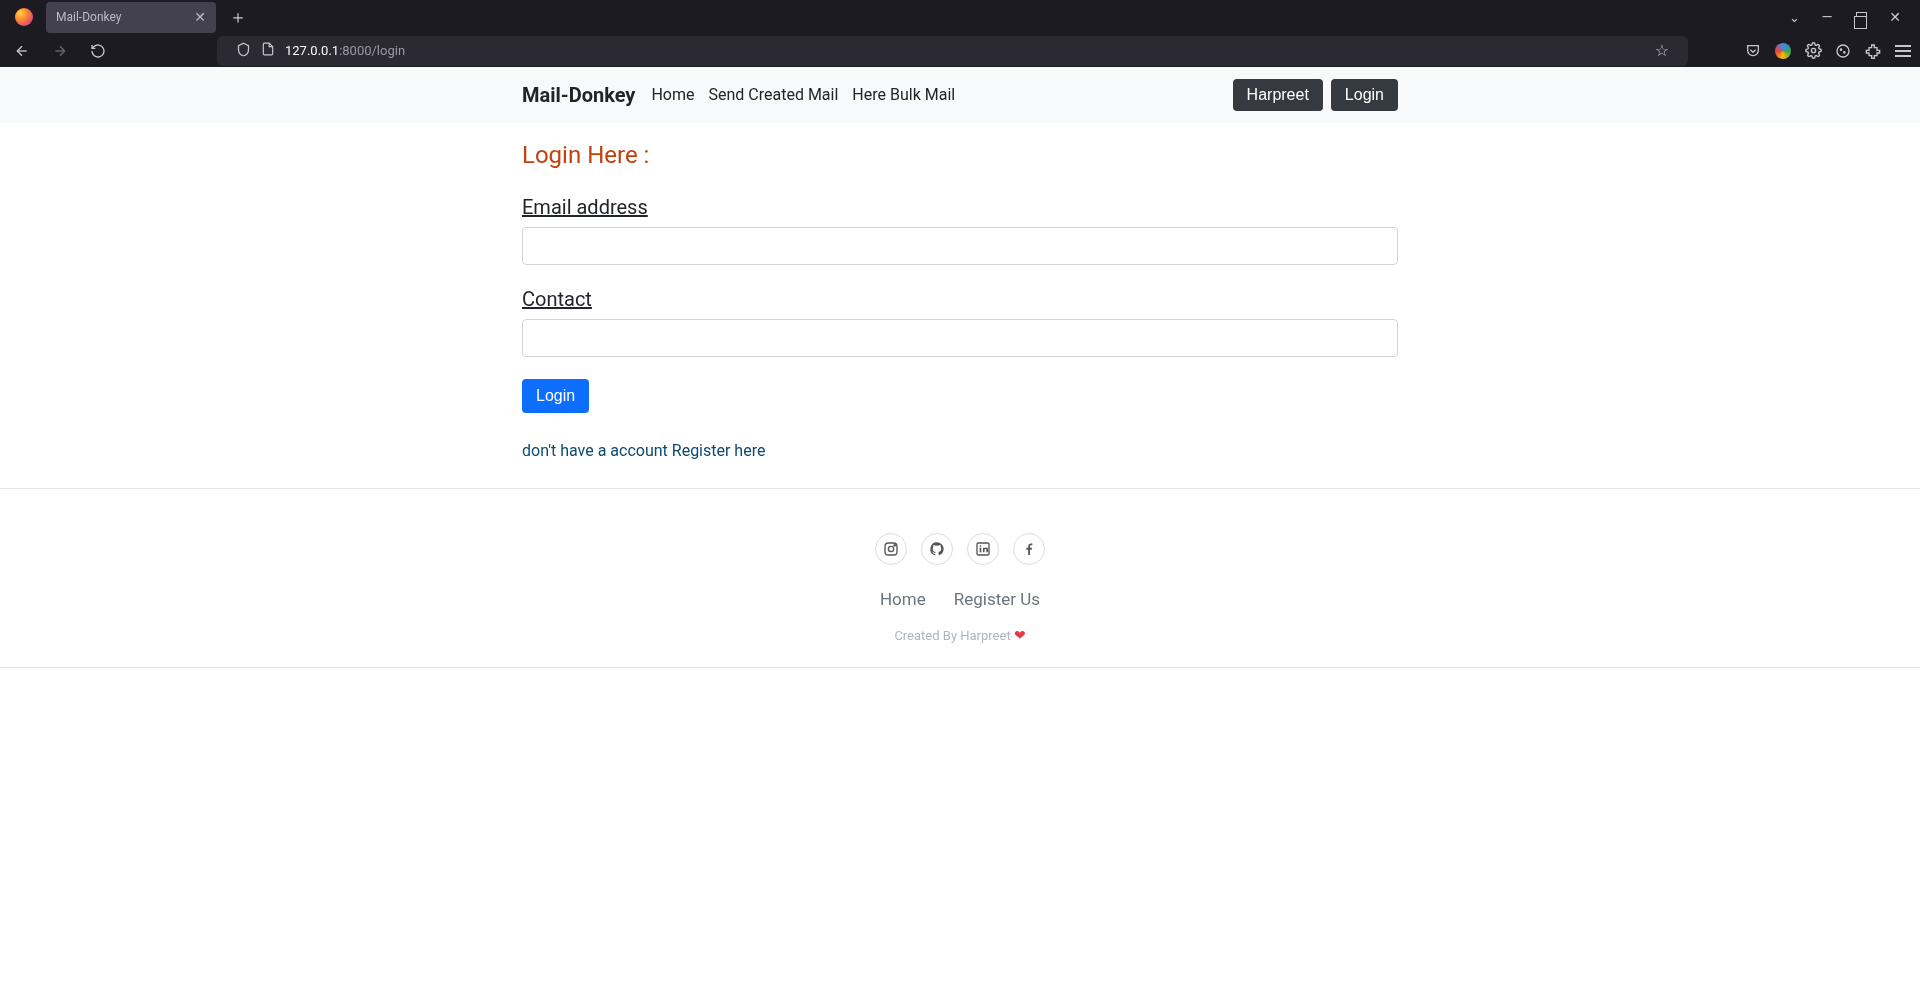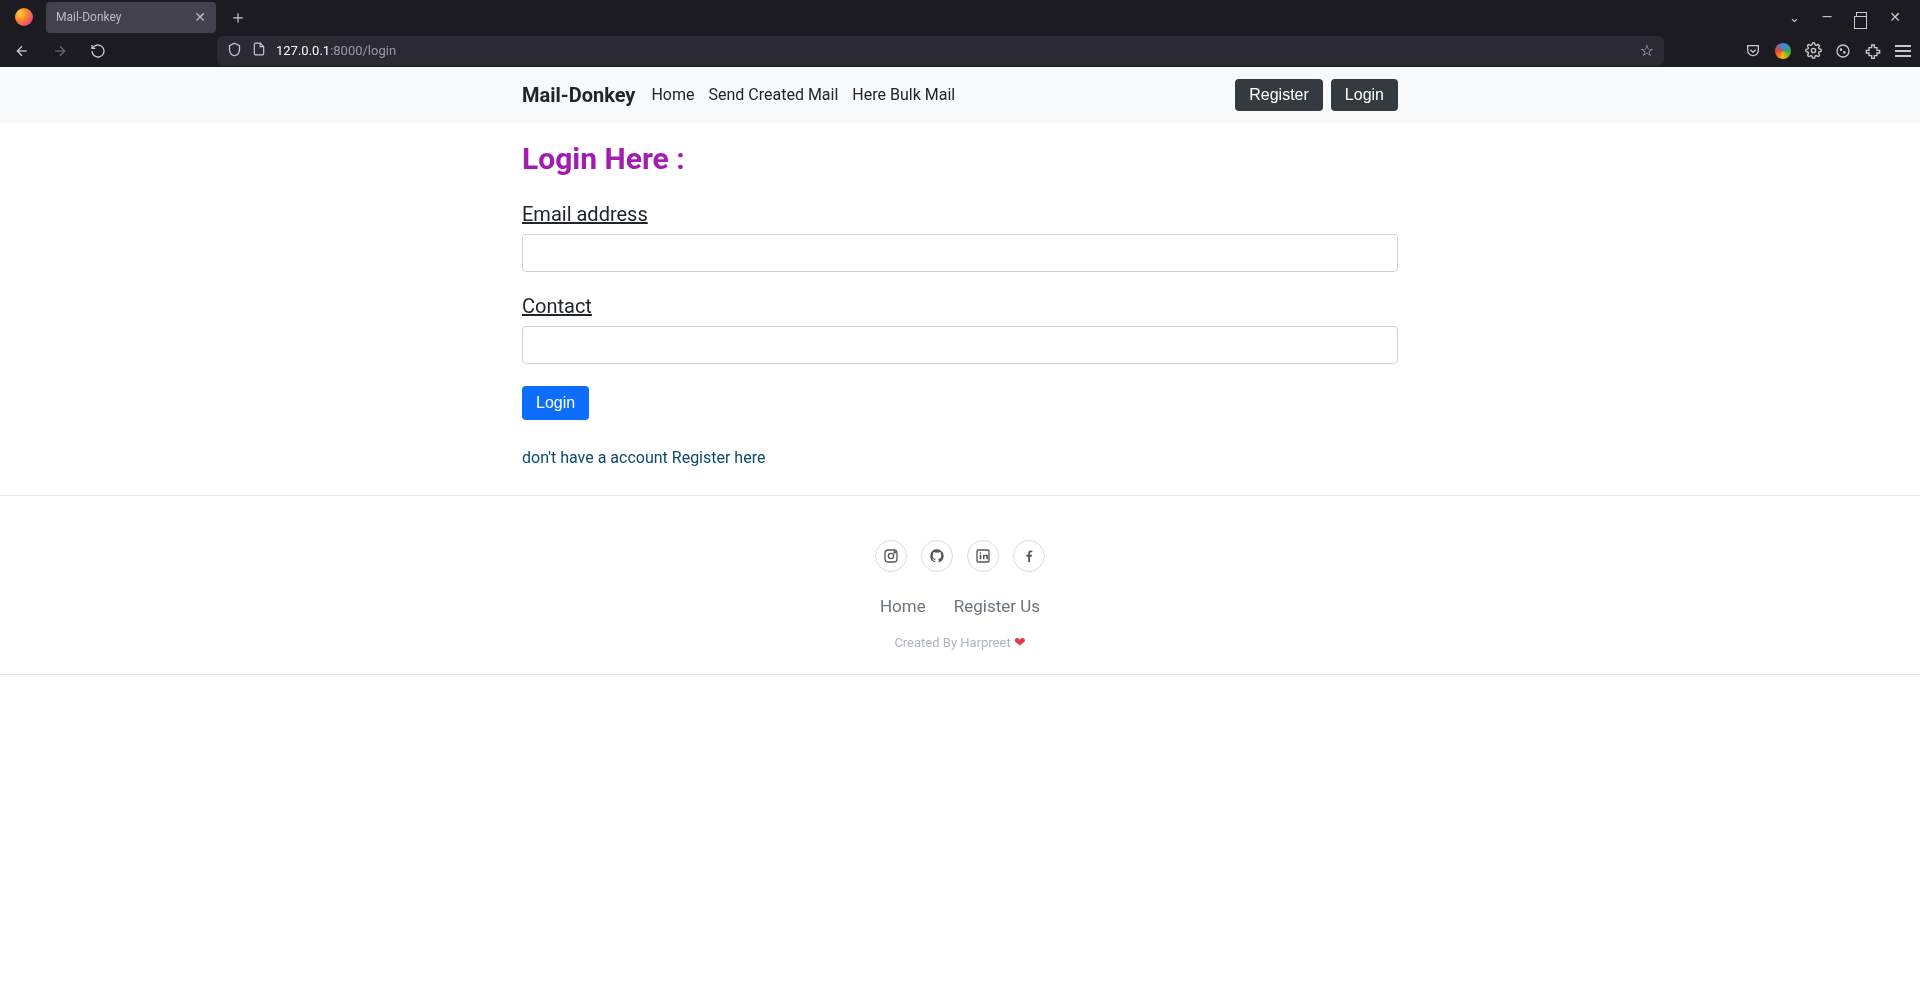--- a/index.html
+++ b/index.html
@@ -46,23 +46,23 @@
     .addr-bar{
       height:33px;display:flex;align-items:center;padding:0 8px;background:#1c1b22;gap:10px;
     }
     .nav-btn{
       width:28px;height:28px;display:flex;align-items:center;justify-content:center;color:#c9c6cd;font-size:16px;
       border-radius:4px;
     }
     .nav-btn.disabled{color:#6a6972;}
     .urlbox{
       flex:1;height:30px;background:#2b2a33;border-radius:6px;display:flex;align-items:center;
-      padding:0 10px;gap:10px;font-size:13px;color:#cac7d0;
+      padding:0 19px;gap:10px;font-size:13px;color:#cac7d0;
       margin-left:95px;
-      margin-right:70px;
+      margin-right:46px;
     }
     .urlbox .shield,.urlbox .doc{font-size:14px;color:#cac7d0;}
     .urlbox .urltext{flex:1;white-space:nowrap;}
     .urlbox .urltext .host{color:#fbfbfe;}
     .urlbox .urltext .rest{color:#9a98a4;}
     .urlbox .star{margin-left:auto;font-size:16px;color:#cac7d0;}
     .toolbar-right{display:flex;gap:12px;align-items:center;}
     .toolbar-right .icon{width:18px;height:18px;display:flex;align-items:center;justify-content:center;font-size:15px;color:#c9c6cd;}
     .ext-color{width:16px;height:16px;border-radius:50%;background:conic-gradient(#4285f4,#34a853,#fbbc05,#ea4335,#4285f4);}
     .hamburger{display:flex;flex-direction:column;gap:3px;}
@@ -83,21 +83,21 @@
     .nav-links a{ color:#212529; text-decoration:none;}
     .nav-right{ margin-left:auto; display:flex; gap:8px;}
     .btn-dark{
       background:#343a40;color:#fff;border:none;border-radius:4px;
       padding:7px 14px;font-size:16px;cursor:pointer;
     }
 
     .container{
       width:876px;margin:0 auto;padding-top:18px;
     }
-    h2.page-title{ font-weight:700; font-size:30px; margin-bottom:26px; color:#a21caf;}
+    h2.page-title{ font-weight:400; font-size:24px; margin-bottom:26px; color:#c2410c;}
     .form-group{ margin-bottom:22px;}
     label.form-label{ display:block; margin-bottom:8px; font-size:20px; color:#212529;text-decoration:underline;}
     .form-control{
       width:100%; height:38px; border:1px solid #ced4da; border-radius:4px;
       padding:6px 12px; font-size:16px; background:#fff;
     }
     .btn-primary{
       background:#0d6efd;color:#fff;border:none;border-radius:4px;
       padding:8px 14px;font-size:16px;cursor:pointer;
     }
@@ -225,21 +225,21 @@
 
   <div class="navbar">
     <div class="navbar-inner">
       <span class="brand">Mail-Donkey</span>
       <div class="nav-links">
         <a href="#">Home</a>
         <a href="#">Send Created Mail</a>
         <a href="#">Here Bulk Mail</a>
       </div>
       <div class="nav-right">
-        <button class="btn-dark">Register</button>
+        <button class="btn-dark">Harpreet</button>
         <button class="btn-dark">Login</button>
       </div>
     </div>
   </div>
 
   <div class="container">
     <h2 class="page-title">Login Here :</h2>
 
     <div class="form-group">
       <label class="form-label">Email address</label>

